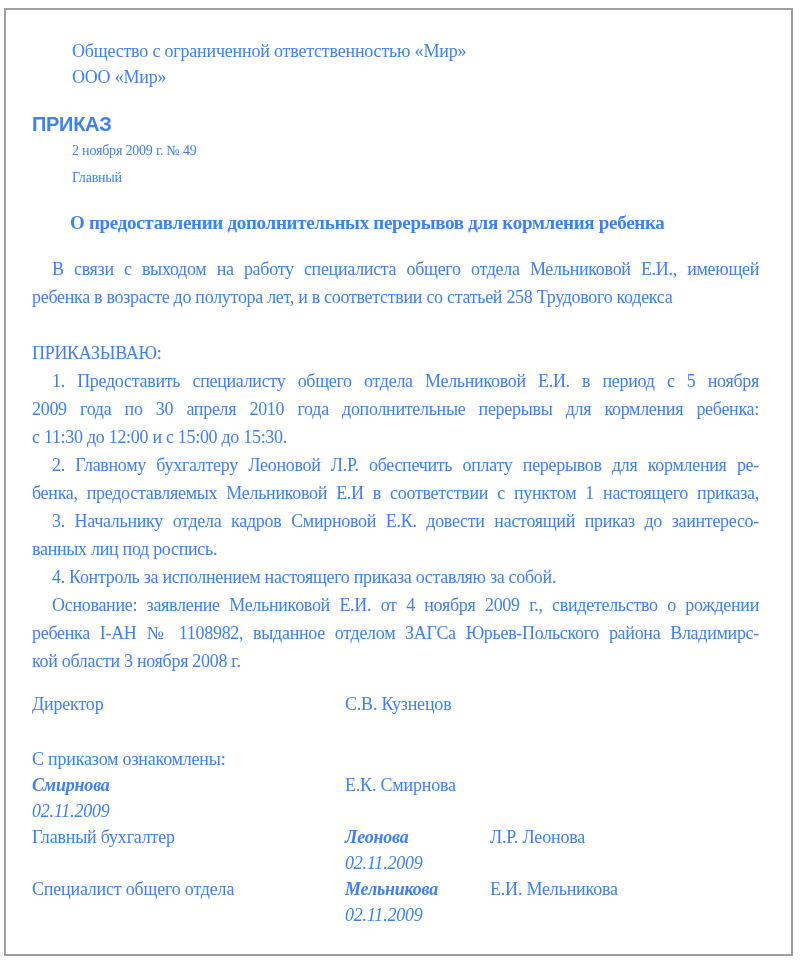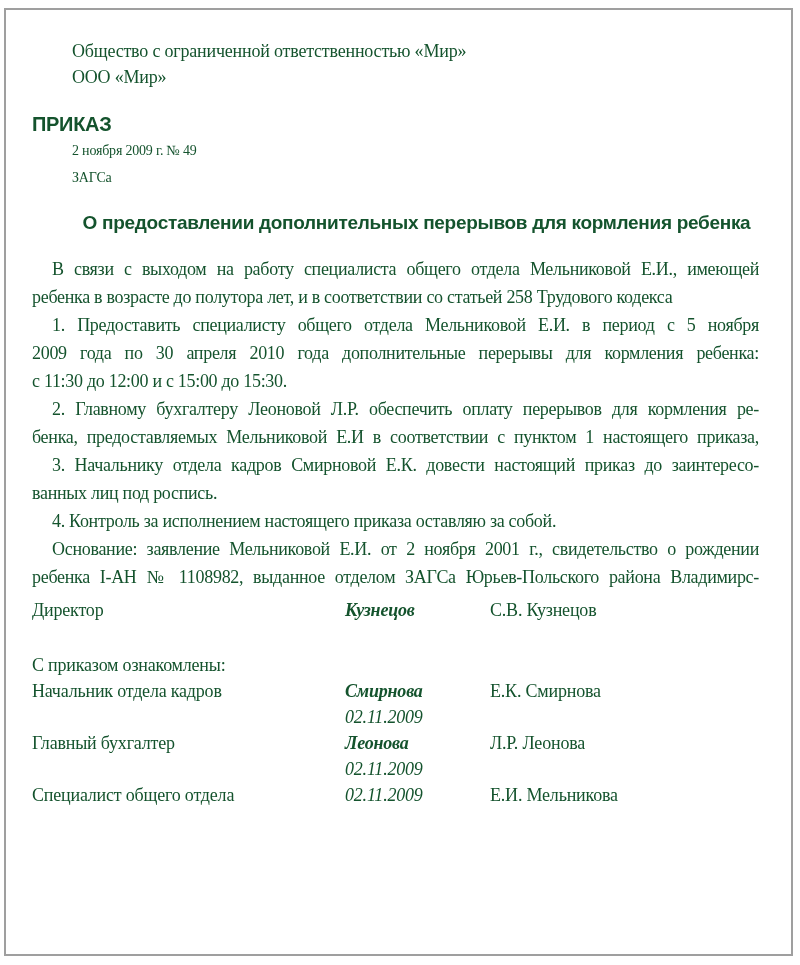--- a/index.html
+++ b/index.html
@@ -12,21 +12,21 @@
   }
   .page {
     position: absolute;
     left: 4px;
     top: 8px;
     width: 789px;
     height: 948px;
     box-sizing: border-box;
     border: 2px solid #9f9f9f;
     background: #ffffff;
-    color: #14532d;
+    color: #3b82f6;
   }
   .content {
     padding: 28px 28px 0 26px;
   }
   
   .letterhead {
     margin-left: 40px;
     font-family: "Liberation Serif", serif;
     font-size: 18px;
     line-height: 26px;
@@ -42,43 +42,42 @@
   }
   .date-line, .city-line {
     margin-left: 40px;
     font-family: "Liberation Serif", serif;
     font-size: 14px;
     line-height: 27px;
     letter-spacing: -0.2px;
   }
   .subject {
     margin: 20px 0 0 38px;
-    font-family: Liberation Sans, sans-serif;
+    font-family: Liberation Serif, serif;
     font-weight: bold;
     font-size: 19px;
     line-height: 24px;
     letter-spacing: -0.3px;
-    text-align: center;
   }
   
   .body-text {
     margin-top: 20px;
     width: 727px;
     font-family: "Liberation Serif", serif;
     font-size: 18px;
     line-height: 28px;
     letter-spacing: -0.3px;
   }
   .line { text-align: left; }
   .line.stretch { text-align: justify; text-align-last: justify; }
   .line.indent { text-indent: 20px; }
   .line.gap-before { margin-top: 28px; }
   
   .sig-section {
-    margin-top: 6px;
+    margin-top: 16px;
     font-family: "Liberation Serif", serif;
     font-size: 18px;
     line-height: 26px;
     letter-spacing: -0.2px;
   }
   .sig-row {
     display: grid;
     grid-template-columns: 313px 145px auto;
     align-items: start;
   }
@@ -99,76 +98,77 @@
 <div class="page">
   <div class="content">
 
     <div class="letterhead">
       <div>Общество с ограниченной ответственностью «Мир»</div>
       <div>ООО «Мир»</div>
     </div>
 
     <div class="doc-type">ПРИКАЗ</div>
     <div class="date-line">2 ноября 2009 г. № 49</div>
-    <div class="city-line">ЗАГСа</div>
+    <div class="city-line">Главный</div>
 
     <div class="subject">О предоставлении дополнительных перерывов для кормления ребенка</div>
 
     <div class="body-text">
       <div class="line indent stretch">В связи с выходом на работу специалиста общего отдела Мельниковой Е.И., имеющей</div>
       <div class="line">ребенка в возрасте до полутора лет, и в соответствии со статьей 258 Трудового кодекса</div>
 
+      <div class="line gap-before">ПРИКАЗЫВАЮ:</div>
 
       <div class="line indent stretch">1. Предоставить специалисту общего отдела Мельниковой Е.И. в период с 5 ноября</div>
       <div class="line stretch">2009 года по 30 апреля 2010 года дополнительные перерывы для кормления ребенка:</div>
       <div class="line">с 11:30 до 12:00 и с 15:00 до 15:30.</div>
 
       <div class="line indent stretch">2. Главному бухгалтеру Леоновой Л.Р. обеспечить оплату перерывов для кормления ре-</div>
       <div class="line stretch">бенка, предоставляемых Мельниковой Е.И в соответствии с пунктом 1 настоящего приказа,</div>
 
       <div class="line indent stretch">3. Начальнику отдела кадров Смирновой Е.К. довести настоящий приказ до заинтересо-</div>
       <div class="line">ванных лиц под роспись.</div>
 
       <div class="line indent">4. Контроль за исполнением настоящего приказа оставляю за собой.</div>
 
-      <div class="line indent stretch">Основание: заявление Мельниковой Е.И. от 2 ноября 2001 г., свидетельство о рождении</div>
+      <div class="line indent stretch">Основание: заявление Мельниковой Е.И. от 4 ноября 2009 г., свидетельство о рождении</div>
       <div class="line stretch">ребенка I-АН № 1108982, выданное отделом ЗАГСа Юрьев-Польского района Владимирс-</div>
+      <div class="line">кой области 3 ноября 2008 г.</div>
     </div>
 
     <div class="sig-section">
 
       <div class="sig-row">
         <div>Директор</div>
-        <div><span class="hand">Кузнецов</span></div>
         <div>С.В. Кузнецов</div>
       </div>
 
       <div class="ack-heading">С приказом ознакомлены:</div>
 
       <div class="sig-row">
-        <div>Начальник отдела кадров</div>
         <div>
           <div class="hand">Смирнова</div>
           <div class="sig-date">02.11.2009</div>
         </div>
         <div>Е.К. Смирнова</div>
       </div>
 
       <div class="sig-row">
         <div>Главный бухгалтер</div>
         <div>
           <div class="hand">Леонова</div>
           <div class="sig-date">02.11.2009</div>
         </div>
         <div>Л.Р. Леонова</div>
       </div>
 
       <div class="sig-row">
         <div>Специалист общего отдела</div>
         <div>
+          <div class="hand">Мельникова</div>
           <div class="sig-date">02.11.2009</div>
         </div>
         <div>Е.И. Мельникова</div>
       </div>
 
     </div>
   </div>
 </div>
 
 </body></html>

